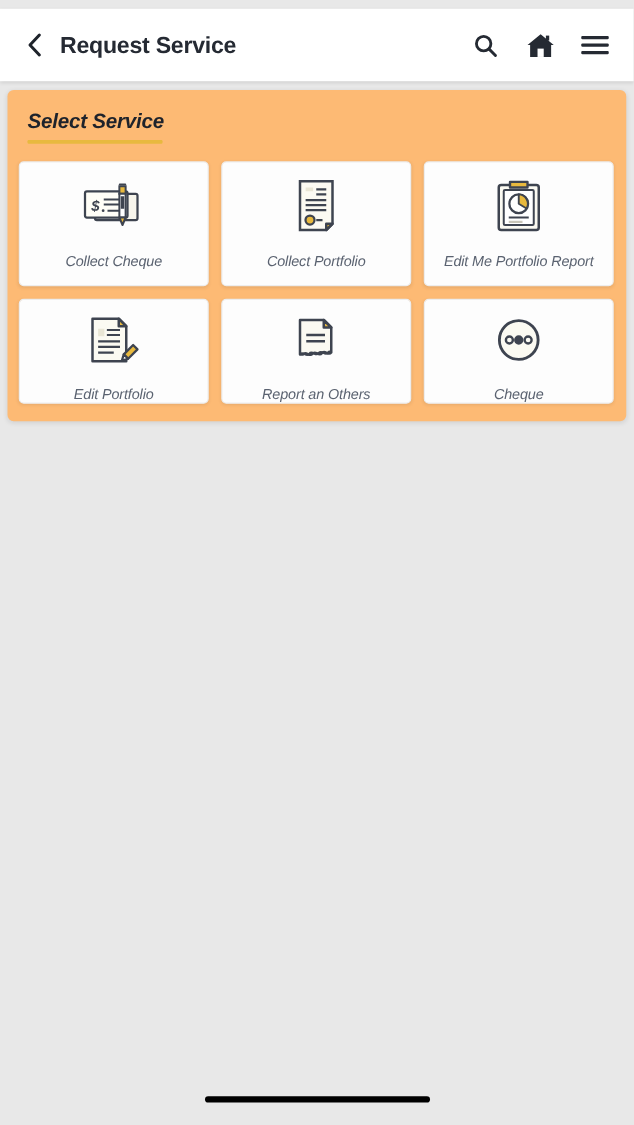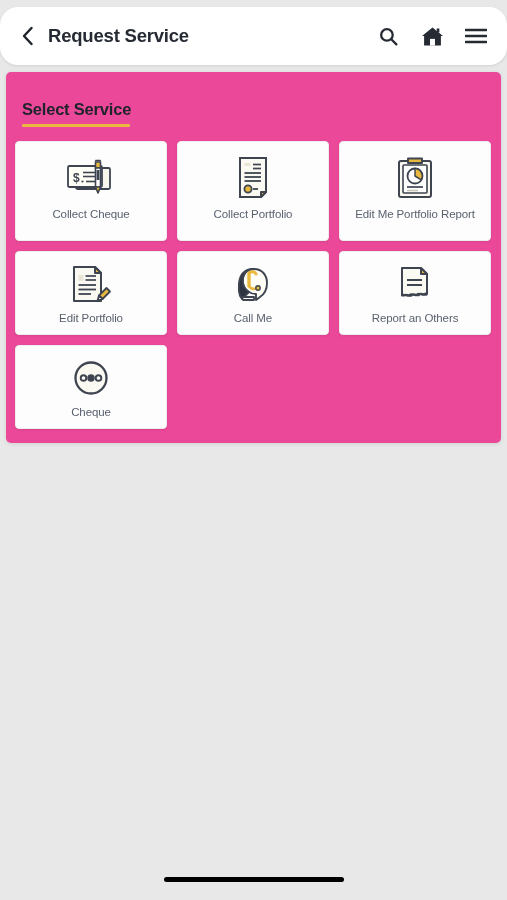--- a/index.html
+++ b/index.html
@@ -26,21 +26,20 @@
   
   .appbar {
     height: 58px;
     background: #FFFFFF;
     display: flex;
     align-items: center;
     padding: 0 18px 0 14px;
     box-shadow: 0 1px 3px rgba(0,0,0,0.10);
     position: relative;
     z-index: 5;
-    border-radius: 18px;
   }
   .back-btn {
     width: 26px;
     height: 30px;
     display: flex;
     align-items: center;
     justify-content: center;
     cursor: pointer;
     flex: 0 0 auto;
   }
@@ -66,24 +65,25 @@
     justify-content: center;
     cursor: pointer;
   }
 
   
   .panel {
     position: absolute;
     top: 72px;
     left: 6px;
     right: 6px;
-    background: #ec4899;
+    background: #fdba74;
     border-radius: 5px;
     box-shadow: 0 1px 4px rgba(0,0,0,0.10);
-    padding: 28px 9px 14px 9px;
+    padding: 16px 9px 14px 9px;
+    font-style: italic;
   }
 
   .section-title-wrap {
     padding: 0 7px;
     margin-bottom: 14px;
   }
   .section-title {
     font-size: 16.5px;
     font-weight: bold;
     color: #1E232B;
@@ -122,21 +122,21 @@
 
   .card-icon {
     height: 48px;
     display: flex;
     align-items: center;
     justify-content: center;
   }
   .card.short .card-icon { height: 42px; }
 
   .card-label {
-    margin-top: 5px;
+    margin-top: 15px;
     font-size: 11.5px;
     color: #5A6270;
     text-align: center;
     line-height: 1.32;
     letter-spacing: -0.1px;
   }
 
   
   .home-indicator {
     position: absolute;
@@ -271,34 +271,20 @@
           <line x1="10.5" y1="30" x2="23" y2="30" stroke="#3E4450" stroke-width="1.8"></line>
           <g>
             <path d="M31 31.5 L38.5 24 L42 27.5 L34.5 35 Z" fill="#E8B93E" stroke="#3E4450" stroke-width="1.8" stroke-linejoin="round"></path>
             <path d="M31 31.5 L34.5 35 L29.5 36.5 Z" fill="#FFFFFF" stroke="#3E4450" stroke-width="1.8" stroke-linejoin="round"></path>
           </g>
         </svg>
       </div>
       <div class="card-label">Edit Portfolio</div>
     </div>
 
-    <div class="card short">
-      <div class="card-icon">
-        <svg width="46" height="42" viewBox="0 0 46 42">
-          <path d="M24 5 C32 5 37 11 37 19 C37 26 33 31 30 33 L26 36 L26 30 C20 30 14 26 13 19 C12 11 16 5 24 5 Z" fill="#FFFEF7" stroke="#3E4450" stroke-width="1.9" stroke-linejoin="round"></path>
-          <path d="M24 5 C16 5 12 11 13 19 C13.5 23 16 26 19 28 L12 35 L10 32 C8 26 8 14 13 9 C16 5.5 20 5 24 5 Z" fill="#2E3440" stroke="#3E4450" stroke-width="1.8" stroke-linejoin="round"></path>
-          <path d="M19 10 L19 22" stroke="#E8B93E" stroke-width="3.4" stroke-linecap="round"></path>
-          <path d="M19 9 C22 7 25 7.5 26 10" fill="none" stroke="#E8B93E" stroke-width="3" stroke-linecap="round"></path>
-          <path d="M19 22 C21 25 24 25.5 26.5 24" fill="none" stroke="#E8B93E" stroke-width="2.6" stroke-linecap="round"></path>
-          <circle cx="28" cy="24" r="2.2" fill="#E8B93E" stroke="#3E4450" stroke-width="1.4"></circle>
-          <path d="M12 33 L24 33 L24 36 L13 36 Z" fill="#FFFFFF" stroke="#3E4450" stroke-width="1.8" stroke-linejoin="round"></path>
-        </svg>
-      </div>
-      <div class="card-label">Call Me</div>
-    </div>
 
 
     <div class="card short">
       <div class="card-icon">
         <svg width="40" height="42" viewBox="0 0 40 42">
           <path d="M7 4 L26 4 L32 10 L32 30
                    C29.5 33 27 27.5 24.5 30.5 C22 33.5 19.5 28 17 31 C14.5 34 12 28.5 9.5 31.5 L7 31.5 Z" fill="#FBFAF2" stroke="#3E4450" stroke-width="2" stroke-linejoin="round"></path>
           <path d="M26 4 L32 10 L26 10 Z" fill="#E8B93E" stroke="#3E4450" stroke-width="2" stroke-linejoin="round"></path>
           <line x1="12" y1="16" x2="27" y2="16" stroke="#3E4450" stroke-width="2"></line>
           <line x1="12" y1="21" x2="27" y2="21" stroke="#3E4450" stroke-width="2"></line>

